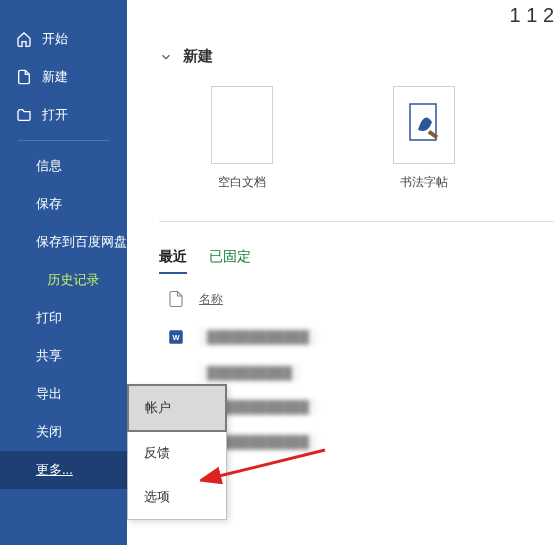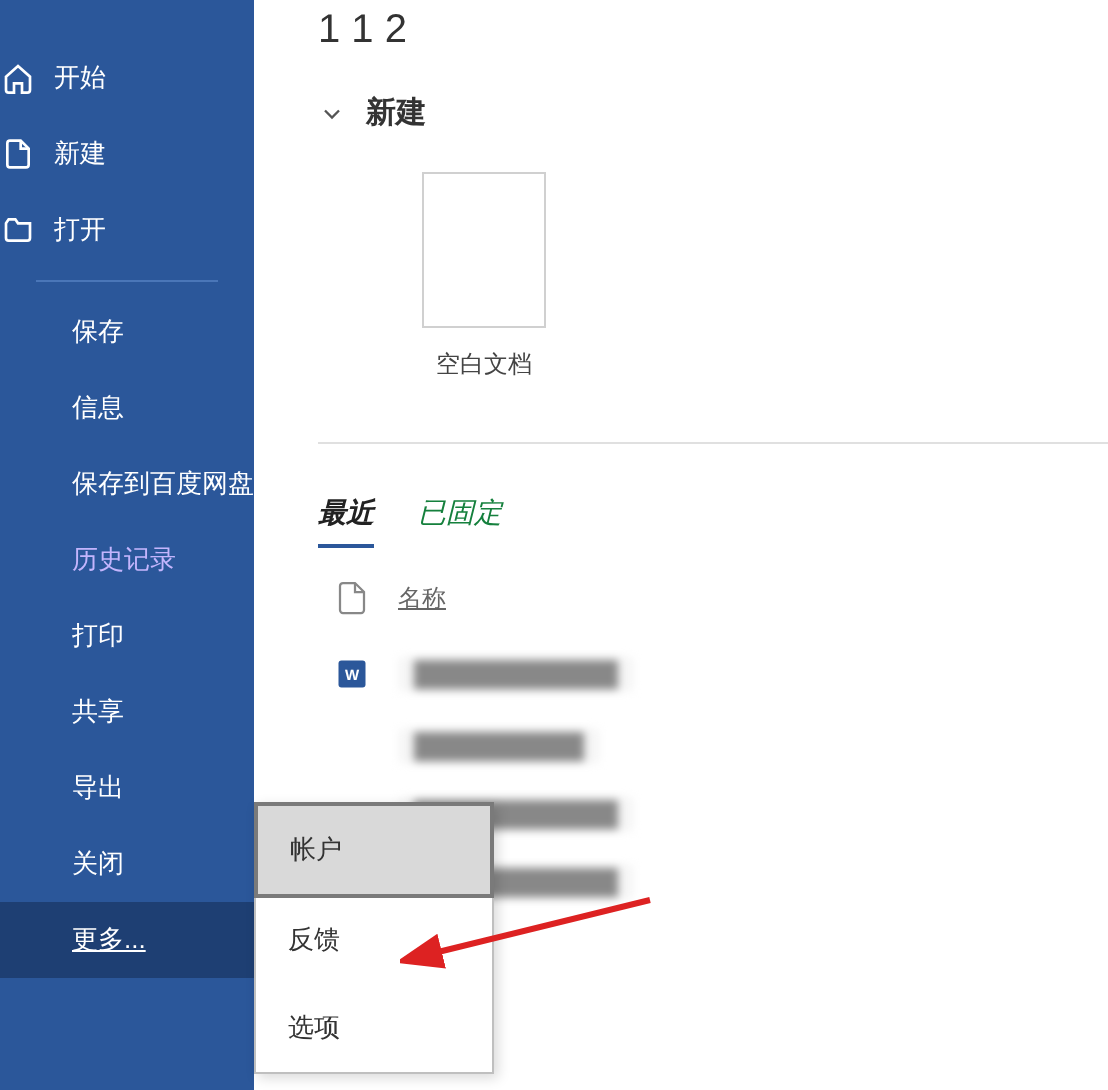--- a/index.html
+++ b/index.html
@@ -1,45 +1,45 @@
 <!DOCTYPE html>
 <html><head>
   <meta charset="utf-8">
   <style>
     * { margin:0; padding:0; box-sizing:border-box; font-family:"Microsoft YaHei","Segoe UI",sans-serif; }
     body { width:554px; height:545px; background:#fff; overflow:hidden; position:relative; }
     .layout { display:flex; height:100%; }
     
     .sidebar { width:127px; background:#2b579a; color:#fff; display:flex; flex-direction:column; padding-top:20px; font-size:13px; }
-    .sb-item { display:flex; align-items:center; gap:10px; padding:10px 1px; cursor:pointer; white-space:nowrap; }
+    .sb-item { display:flex; align-items:center; gap:10px; padding:10px 16px; cursor:pointer; white-space:nowrap; }
     .sb-item.indent { padding-left:36px; }
-    .sb-item.dim { color:#c4b5fd; }
+    .sb-item.dim { color:#bef264;justify-content:center; }
     .sb-item.active { background:#1e3f73;text-decoration:underline; }
     .sb-divider { height:1px; background:#4a76b8; margin:6px 18px; }
     .ic { width:16px; height:16px; flex:0 0 16px; }
     
     .main { flex:1; background:#fff; padding:4px 0 0 32px; overflow:hidden; position:relative; }
-    .top-fragment { font-size:20px; color:#333; margin-bottom:12px; }
+    .top-fragment { font-size:20px; color:#333; margin-bottom:12px;text-align:right; }
     .section-hdr { display:flex; align-items:center; gap:10px; margin:20px 0; }
     .section-title { font-size:15px; font-weight:600; color:#333; }
     .chev { width:14px; height:14px; }
     .templates { display:flex; gap:120px; padding-left:52px; }
     .tpl { display:flex; flex-direction:column; align-items:center; gap:10px; cursor:pointer; }
     .tpl-thumb { width:62px; height:78px; border:1px solid #d0d0d0; background:#fff; display:flex; align-items:center; justify-content:center; }
     .tpl-label { font-size:12px; color:#444; }
     .hr { border:none; border-top:1px solid #e0e0e0; margin:30px 0 20px 0; }
-    .tabs { display:flex; gap:22px; padding-left:0;font-style:italic; }
+    .tabs { display:flex; gap:22px; padding-left:0; }
     .tab { font-size:14px; color:#15803d; padding:6px 0; cursor:pointer; }
     .tab.sel { font-weight:600; color:#222; border-bottom:2px solid #2b579a; }
     .file-row { display:flex; align-items:center; gap:14px; padding:8px 8px; }
     .file-ic { width:18px; height:22px; flex:0 0 18px; }
     .blur { filter:blur(2px); color:#888; font-size:12px; background:#f6f6f6; border-radius:3px; padding:2px 8px; }
     .name-col { font-size:12px; color:#666;text-decoration:underline; }
     
-    .popup { position:absolute; left:127px; top:384px; width:120px; background:#fff; border:1px solid #bfbfbf; box-shadow:2px 2px 6px rgba(0,0,0,.15); z-index:20;margin-top:17px; }
+    .popup { position:absolute; left:127px; top:384px; width:100px; background:#fff; border:1px solid #bfbfbf; box-shadow:2px 2px 6px rgba(0,0,0,.15); z-index:20; }
     .pop-item { padding:13px 16px; font-size:13px; color:#333; cursor:pointer; }
     .pop-item.hi { background:#d9d9d9; border:2px solid #7a7a7a; margin:-1px; }
     
     .arrow { position:absolute; left:200px; top:445px; width:130px; height:40px; z-index:30; pointer-events:none; }
   </style>
 </head>
 <body>
 
 <div class="layout">
 
@@ -58,24 +58,24 @@
       <span>新建</span>
     </div>
     <div class="sb-item">
       <svg class="ic" viewBox="0 0 24 24" fill="none" stroke="#fff" stroke-width="2">
           <path d="M3 7l2-3h5l2 3h9v11a2 2 0 0 1-2 2H5a2 2 0 0 1-2-2z"></path>
         </svg>
       <span>打开</span>
     </div>
     <div class="sb-divider"></div>
     <div class="sb-item indent">
-        <span>保存</span>
+        <span>信息</span>
       </div>
     <div class="sb-item indent">
-        <span>信息</span>
+        <span>保存</span>
       </div>
     <div class="sb-item indent">
         <span>保存到百度网盘</span>
       </div>
     <div class="sb-item indent dim">
         <span>历史记录</span>
       </div>
     <div class="sb-item indent">
         <span>打印</span>
       </div>
@@ -100,20 +100,30 @@
       <svg class="chev" viewBox="0 0 24 24" fill="none" stroke="#555" stroke-width="2">
           <polyline points="6 9 12 15 18 9"></polyline>
         </svg>
       <span class="section-title">新建</span>
     </div>
 
     <div class="templates">
       <div class="tpl">
         <div class="tpl-thumb"></div>
         <span class="tpl-label">空白文档</span>
+      </div>
+      <div class="tpl">
+        <div class="tpl-thumb">
+          <svg width="40" height="50" viewBox="0 0 40 50">
+            <rect x="6" y="4" width="26" height="36" fill="#fff" stroke="#2b579a" stroke-width="1.5"></rect>
+            <path d="M14 30 Q20 10 28 22 Q24 34 14 30" fill="#2b579a"></path>
+            <rect x="26" y="30" width="10" height="4" fill="#8a5a2b" transform="rotate(35 26 30)"></rect>
+          </svg>
+        </div>
+        <span class="tpl-label">书法字帖</span>
       </div>
     </div>
 
     <hr class="hr">
 
     <div class="tabs">
       <div class="tab sel"><span>最近</span></div>
       <div class="tab"><span>已固定</span></div>
     </div>
 

